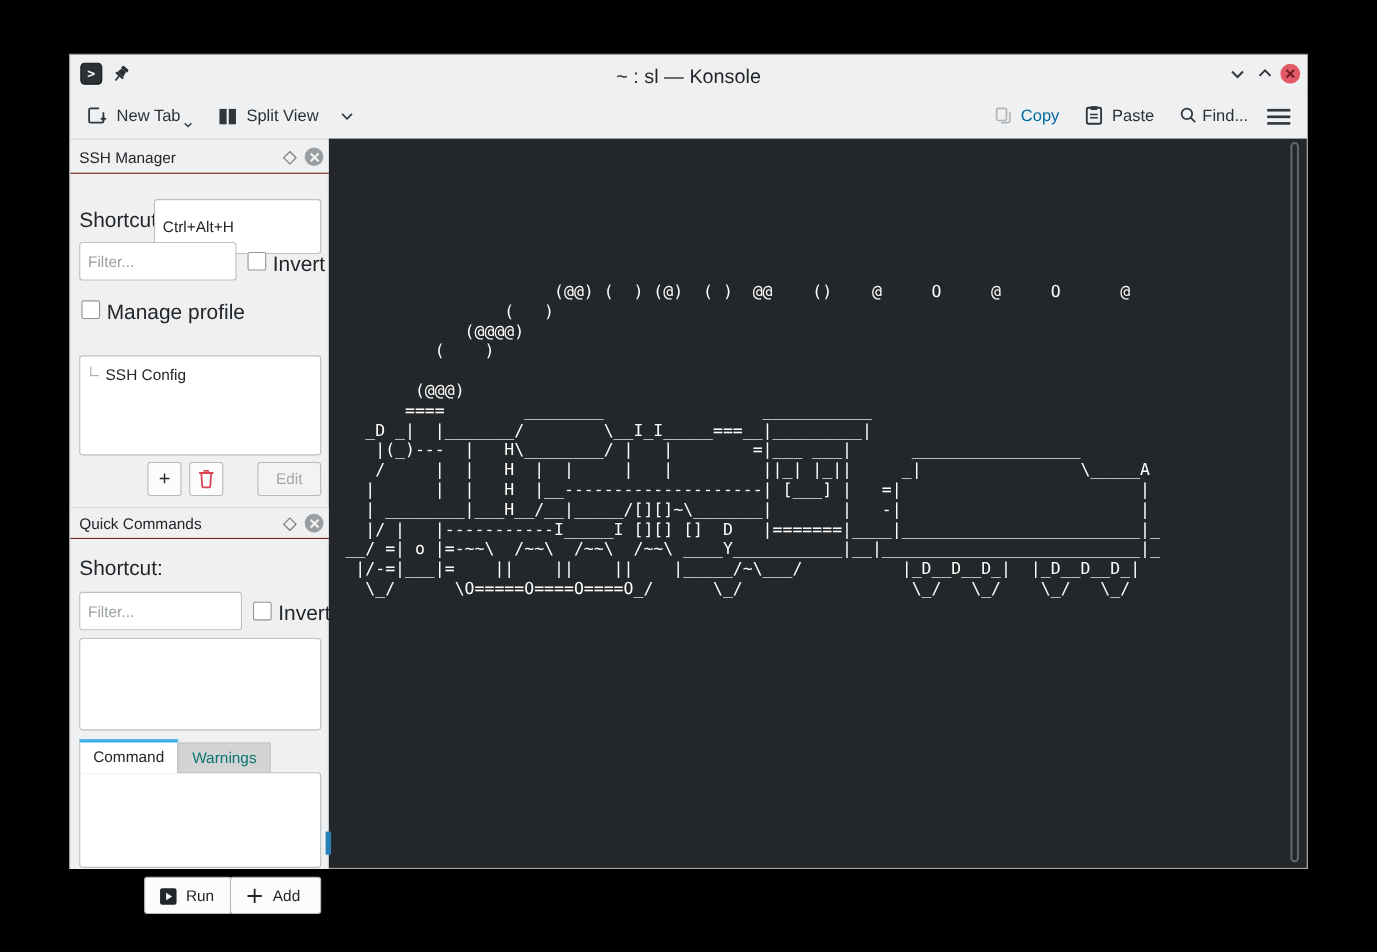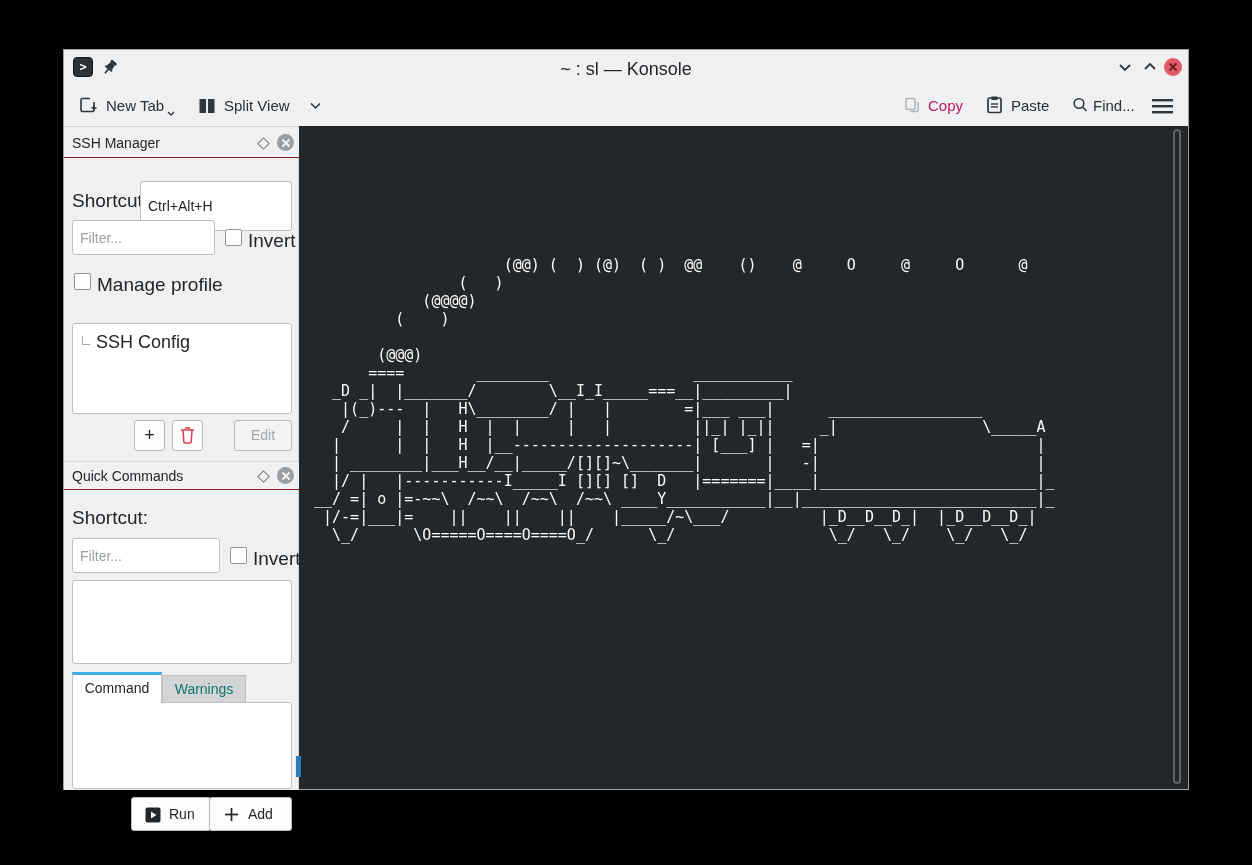--- a/index.html
+++ b/index.html
@@ -19,21 +19,21 @@
                   color:#fcfcfc; font-family:"DejaVu Sans Mono", monospace; font-size:12px;
                   font-weight:bold; text-align:center; line-height:18px; }
   .pin-icon { position:absolute; left:37px; top:8px; width:18px; height:18px; }
   .winctl { position:absolute; top:10px; width:16px; height:14px; cursor:pointer; }
   .close-btn { position:absolute; left:1100px; top:8px; width:18px; height:18px;
                background:#e25a67; border-radius:50%; }
 
   
   .toolbar { position:absolute; left:0; top:35px; width:100%; height:41px; background:#eff0f1; }
   .tb-label { position:absolute; top:12px; font-size:15px; color:#2b3034; white-space:nowrap; }
-  .tb-label.disabled { color:#be185d; }
+  .tb-label.disabled { color:#0369a1; }
   .icon { position:absolute; }
 
   
   .sidebar { position:absolute; left:0; top:76px; width:235px; height:664px;
              background:#eff0f1; border-top:1px solid #d4d6d7; border-right:1px solid #d4d6d7; }
   .panel-header { position:absolute; left:0; width:235px; height:29px; background:#eff0f1;
                   border-bottom:1px solid #7f1d1d; }
   .panel-header .ph-title { position:absolute; left:8px; top:6px; font-size:14px; color:#232629; }
   .diamond { position:absolute; top:10px; width:9px; height:9px; border:1px solid #737779;
              transform:rotate(45deg); background:transparent; }
@@ -188,21 +188,21 @@
       <input class="tinput" style="left: 76px; top: 54px; width: 152px; height: 50px;" value="Ctrl+Alt+H">
 
       <input class="tinput" style="left: 8px; top: 93px; width: 143px; height: 35px;" placeholder="Filter...">
       <span class="cbox" style="left:161px; top:102px;"></span>
       <div class="lbl" style="left:184px; top:103px;">Invert</div>
 
       <span class="cbox" style="left:10px; top:146px;"></span>
       <div class="lbl" style="left:33px; top:147px;">Manage profile</div>
 
       <div class="listbox" style="left:8px; top:196px; width:220px; height:91px;">
-        <div style="padding:8px 0 0 6px; font-size:18px; color:#232629;">
+        <div style="padding:8px 0 0 6px; font-size:14px; color:#232629;">
           <span class="tree-branch"></span><span>SSH Config</span>
         </div>
       </div>
 
       <div class="btn" style="left:70px; top:293px; width:31px; height:31px; font-size:18px; line-height:28px;">+</div>
       <div class="btn" style="left:108px; top:293px; width:31px; height:31px;">
         <svg width="29" height="29" viewBox="0 0 29 29">
           <line x1="8" y1="9" x2="21" y2="9" stroke="#da4453" stroke-width="1.6"></line>
           <path d="M10 9 L10.8 21 Q10.9 22 12 22 L17 22 Q18.1 22 18.2 21 L19 9" fill="none" stroke="#da4453" stroke-width="1.6"></path>
           <line x1="12" y1="7" x2="17" y2="7" stroke="#da4453" stroke-width="1.6"></line>

